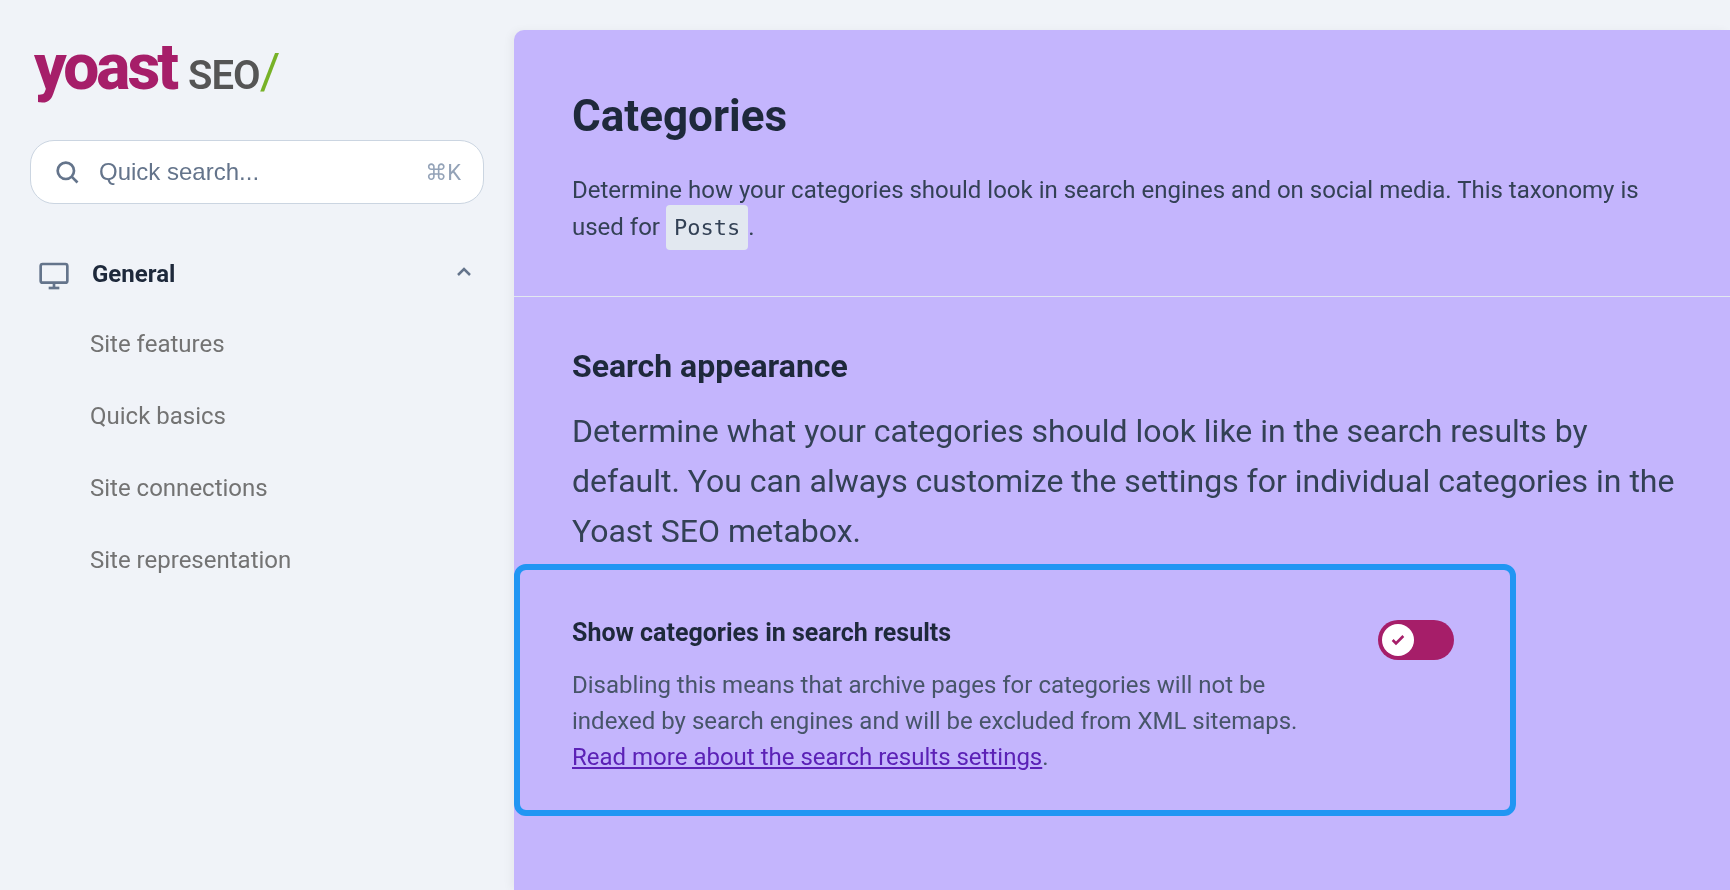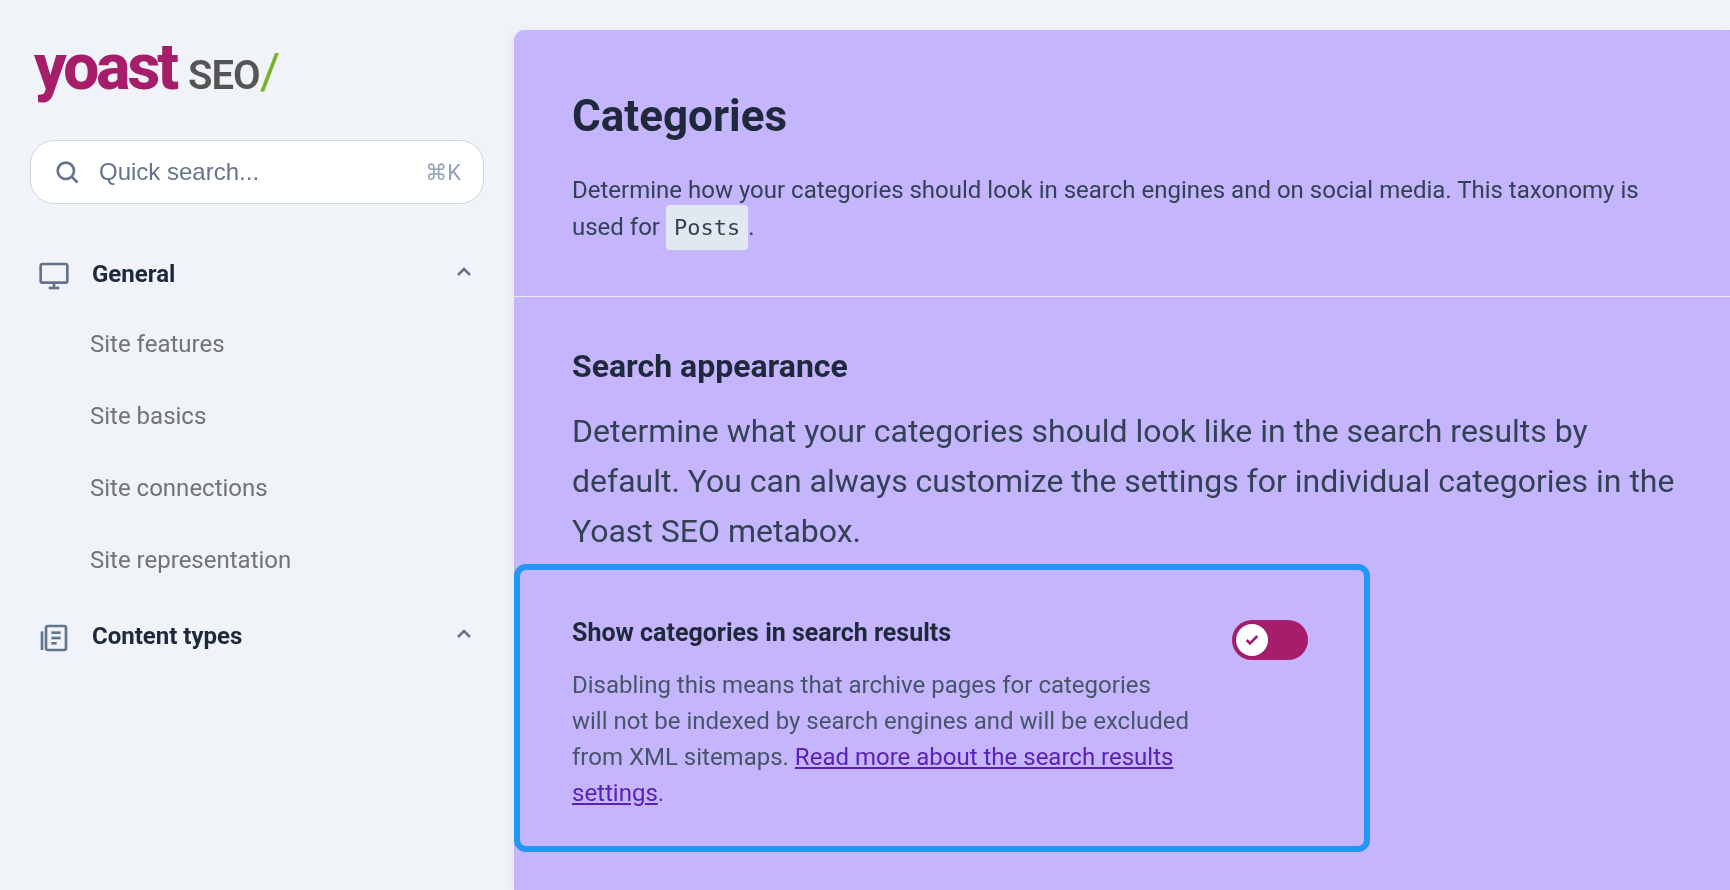--- a/index.html
+++ b/index.html
@@ -159,21 +159,21 @@
       font-size: 32px;
       color: #334155;
       line-height: 1.55;
       margin-bottom: 8px;
     }
     .highlight-box {
       border: 6px solid #2196f3;
       border-radius: 12px;
       padding: 48px 56px 35px 52px;
       margin-left: -58px;
-      width: 856px;
+      width: 1002px;
       position: relative;
     }
     .setting-row {
       display: flex;
       align-items: flex-start;
       gap: 40px;
     }
     .setting-text {
       flex: 1;
     }
@@ -249,41 +249,26 @@
         <line x1="8" y1="21" x2="16" y2="21"></line>
         <line x1="12" y1="17" x2="12" y2="21"></line>
       </svg>
       <span class="nav-header-label">General</span>
       <svg class="nav-chevron" viewBox="0 0 24 24" fill="none" stroke="currentColor" stroke-width="2.5">
         <polyline points="18 15 12 9 6 15"></polyline>
       </svg>
     </div>
     <div class="nav-items">
       <a class="nav-item">Site features</a>
-      <a class="nav-item">Site basics</a>
+      <a class="nav-item">Quick basics</a>
       <a class="nav-item">Site connections</a>
       <a class="nav-item">Site representation</a>
     </div>
   </div>
 
-  <div class="nav-section">
-    <div class="nav-header">
-      <svg class="nav-header-icon" viewBox="0 0 24 24" fill="none" stroke="currentColor" stroke-width="2">
-        <rect x="6" y="3" width="15" height="18" rx="1.5"></rect>
-        <line x1="3" y1="7" x2="3" y2="21"></line>
-        <line x1="10" y1="8" x2="17" y2="8"></line>
-        <line x1="10" y1="12" x2="17" y2="12"></line>
-        <line x1="10" y1="16" x2="14" y2="16"></line>
-      </svg>
-      <span class="nav-header-label">Content types</span>
-      <svg class="nav-chevron" viewBox="0 0 24 24" fill="none" stroke="currentColor" stroke-width="2.5">
-        <polyline points="18 15 12 9 6 15"></polyline>
-      </svg>
-    </div>
-  </div>
 </aside>
 
 <main class="main">
   <header class="main-header">
     <h1 class="page-title">Categories</h1>
     <p class="page-desc">
       <span>Determine how your categories should look in search engines and on social media. This taxonomy is used for </span><span class="code-inline">Posts</span><span>.</span>
     </p>
   </header>
 

